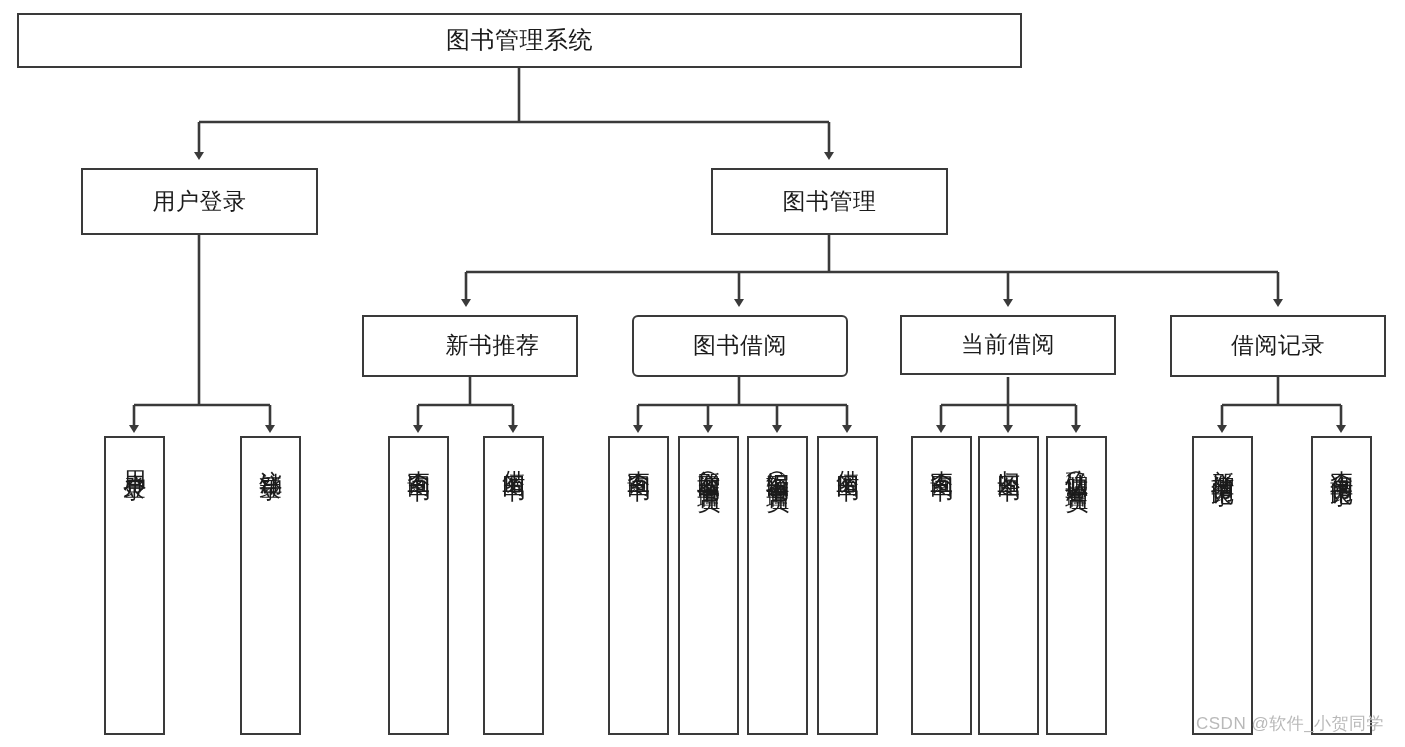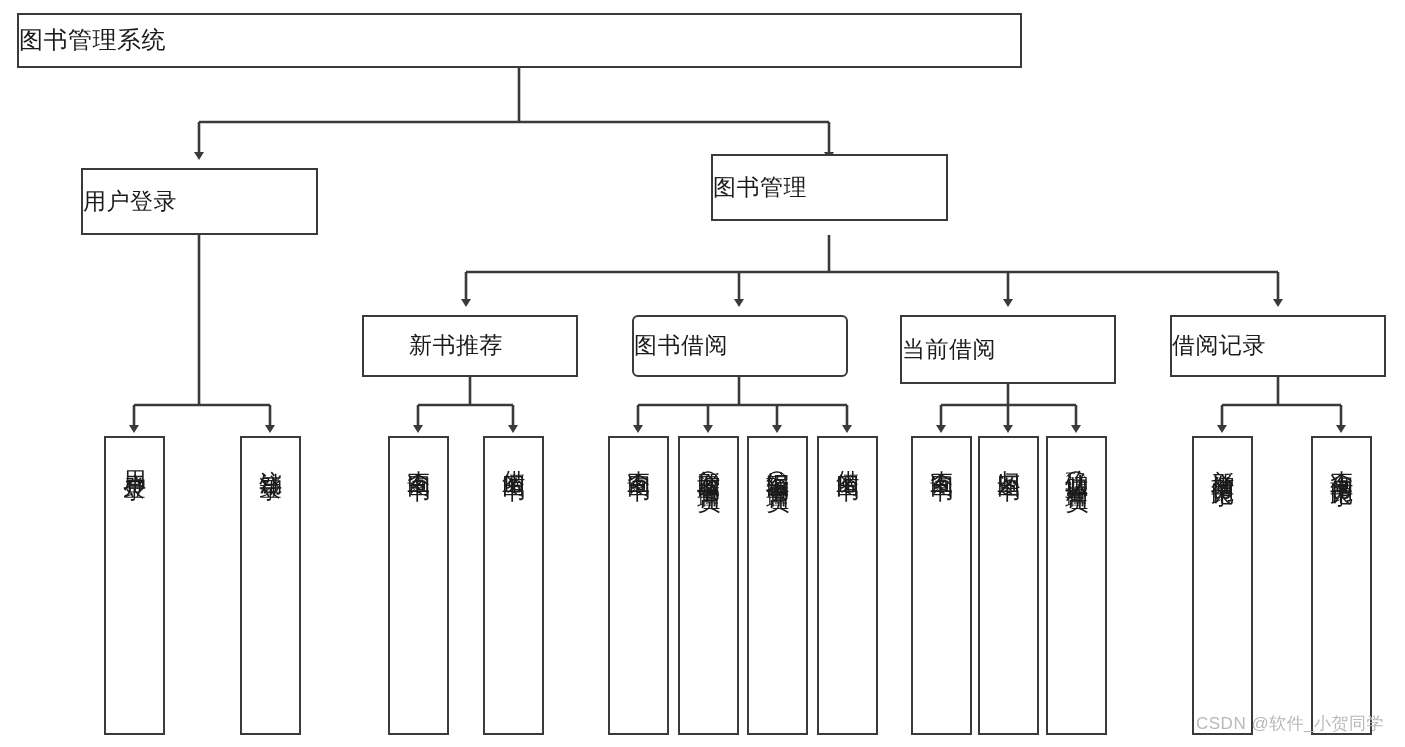--- a/index.html
+++ b/index.html
@@ -25,21 +25,21 @@
     height: 747px;
     pointer-events: none;
   }
   .node {
     position: absolute;
     box-sizing: border-box;
     border: 2px solid #3a3a3a;
     background: #ffffff;
     display: flex;
     align-items: center;
-    justify-content: flex-start;
+    justify-content: center;
     color: #1b1b1b;
   }
   .node .label {
     display: block;
     text-align: center;
     line-height: 1.18;
     letter-spacing: 0.5px;
   }
   .node.horizontal .label {
     writing-mode: horizontal-tb;
@@ -127,31 +127,31 @@
     </g>
   </svg>
 
   <div class="node horizontal root" style="left:17px; top:13px; width:1005px; height:55px;">
     <span class="label">图书管理系统</span>
   </div>
 
   <div class="node horizontal" style="left:81px; top:168px; width:237px; height:67px;">
     <span class="label">用户登录</span>
   </div>
-  <div class="node horizontal" style="left:711px; top:154px; width:237px; height:67px;">
+  <div class="node horizontal" style="left:711px; top:168px; width:237px; height:67px;">
     <span class="label">图书管理</span>
   </div>
 
   <div class="node horizontal" style="left:362px; top:315px; width:216px; height:62px;padding-left:45px;">
     <span class="label">新书推荐</span>
   </div>
   <div class="node horizontal" style="left:632px; top:315px; width:216px; height:62px;border-radius:6px;">
     <span class="label">图书借阅</span>
   </div>
-  <div class="node horizontal" style="left:900px; top:315px; width:216px; height:69px;">
+  <div class="node horizontal" style="left:900px; top:315px; width:216px; height:60px;">
     <span class="label">当前借阅</span>
   </div>
   <div class="node horizontal" style="left:1170px; top:315px; width:216px; height:62px;">
     <span class="label">借阅记录</span>
   </div>
 
   <div class="node vertical" style="left:104px; top:436px; width:61px; height:299px;">
     <span class="label">用户登录</span>
   </div>
   <div class="node vertical" style="left:240px; top:436px; width:61px; height:299px;">

